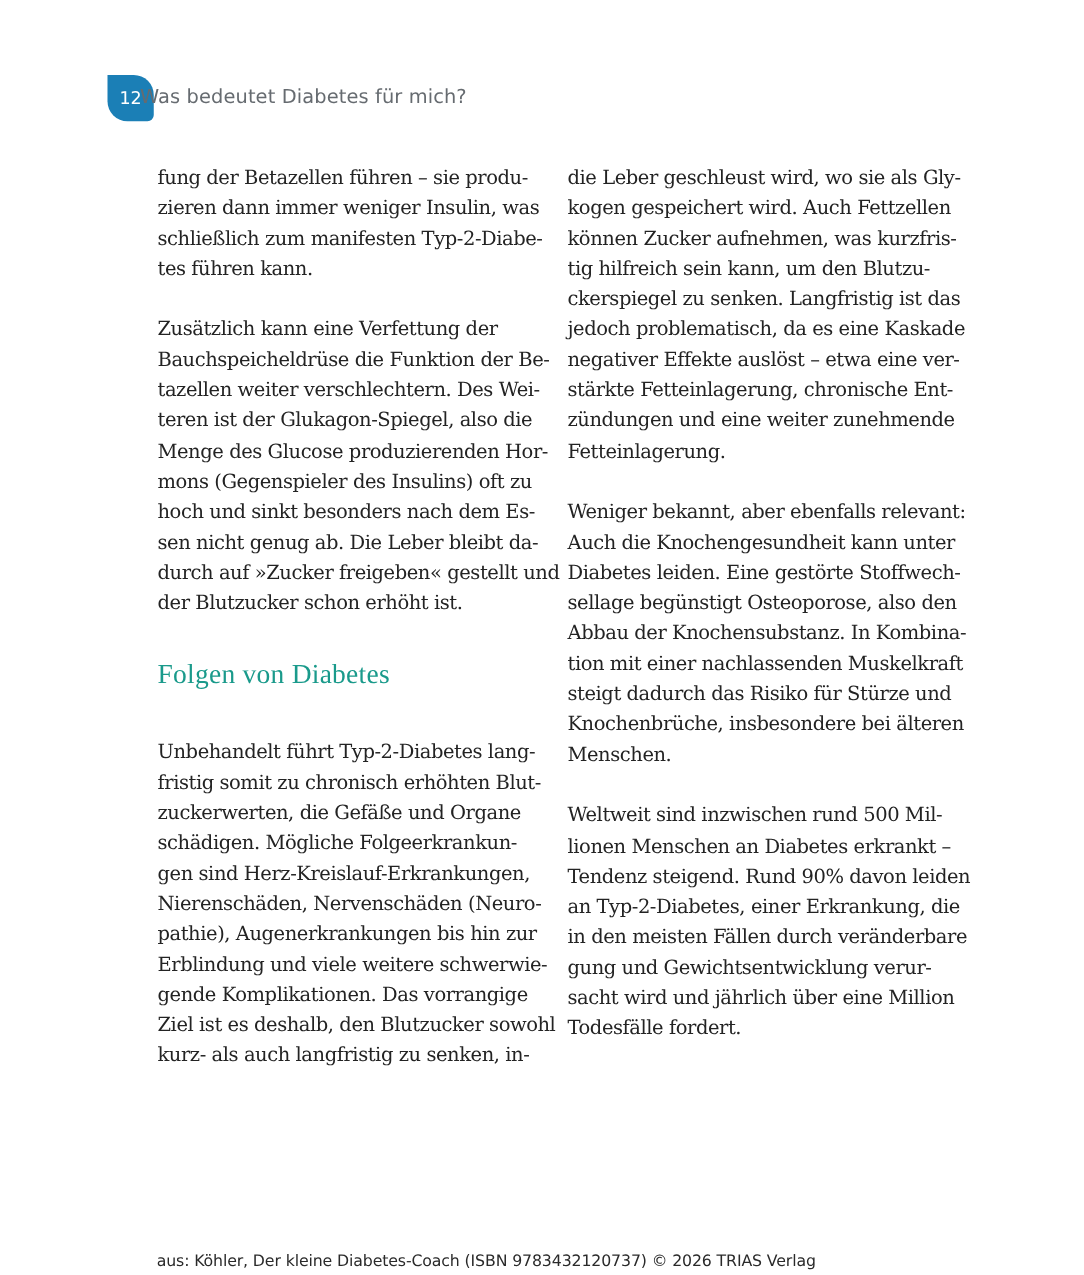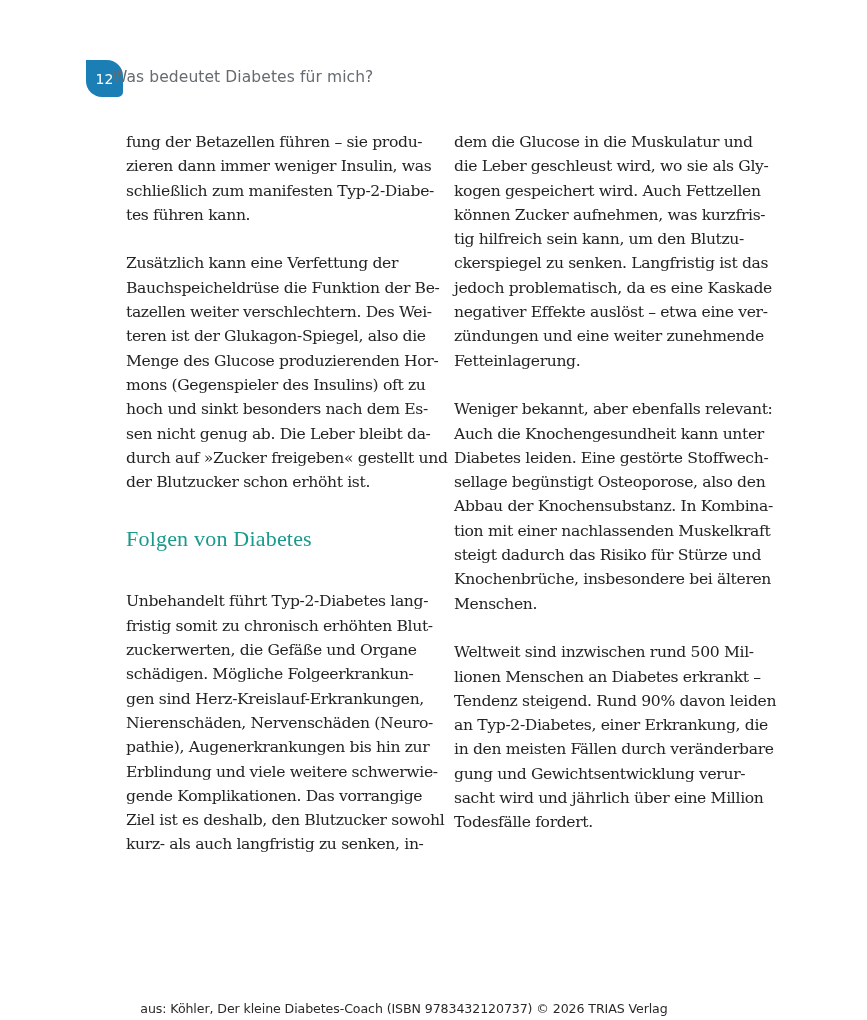--- a/index.html
+++ b/index.html
@@ -24,21 +24,21 @@
   .col.left { left: 126px; width: 310px; }
   .col.right { left: 454px; width: 320px; }
   .line { white-space: nowrap; display: block; height: 24.3px; }
   .gap { height: 24.3px; }
   .heading {
     font-family: Liberation Serif, serif; font-size: 22px; color: #1a9a8b;
     line-height: 30px; margin-top: 30px; margin-bottom: 35px; white-space: nowrap;
     letter-spacing: 0.2px;
   }
   .footer {
-    position: absolute; left: 15px; width: 778px; top: 1001px; text-align: center;
+    position: absolute; left: 0; width: 778px; top: 1001px; text-align: center;
     font-family: "DejaVu Sans", sans-serif; font-size: 12.6px; color: #2a2a2a;
     letter-spacing: -0.1px;
   }
 </style>
 </head>
 <body>
 
 <div class="badge">
   <span>12</span>
 </div>
@@ -75,28 +75,28 @@
     <span class="line">pathie), Augenerkrankungen bis hin zur</span>
     <span class="line">Erblindung und viele weitere schwerwie-</span>
     <span class="line">gende Komplikationen. Das vorrangige</span>
     <span class="line">Ziel ist es deshalb, den Blutzucker sowohl</span>
     <span class="line">kurz- als auch langfristig zu senken, in-</span>
   </div>
 </div>
 
 <div class="col right">
   <div>
-    <span class="line">dem die Glucose in die Muskulatur und</span>
     <span class="line">die Leber geschleust wird, wo sie als Gly-</span>
     <span class="line">kogen gespeichert wird. Auch Fettzellen</span>
     <span class="line">können Zucker aufnehmen, was kurzfris-</span>
     <span class="line">tig hilfreich sein kann, um den Blutzu-</span>
     <span class="line">ckerspiegel zu senken. Langfristig ist das</span>
     <span class="line">jedoch problematisch, da es eine Kaskade</span>
     <span class="line">negativer Effekte auslöst – etwa eine ver-</span>
+    <span class="line">stärkte Fetteinlagerung, chronische Ent-</span>
     <span class="line">zündungen und eine weiter zunehmende</span>
     <span class="line">Fetteinlagerung.</span>
   </div>
   <div class="gap"></div>
   <div>
     <span class="line">Weniger bekannt, aber ebenfalls relevant:</span>
     <span class="line">Auch die Knochengesundheit kann unter</span>
     <span class="line">Diabetes leiden. Eine gestörte Stoffwech-</span>
     <span class="line">sellage begünstigt Osteoporose, also den</span>
     <span class="line">Abbau der Knochensubstanz. In Kombina-</span>

